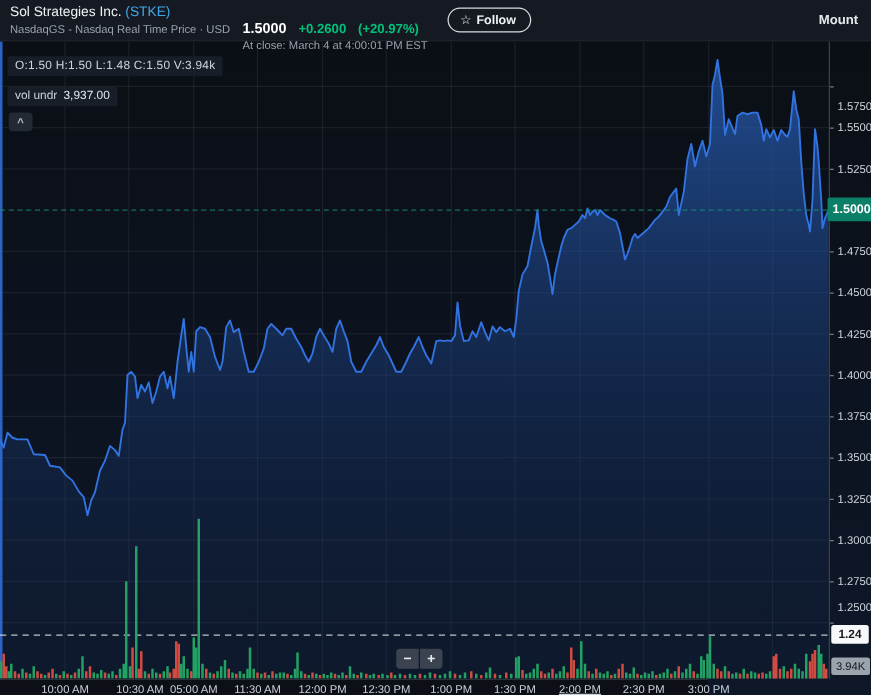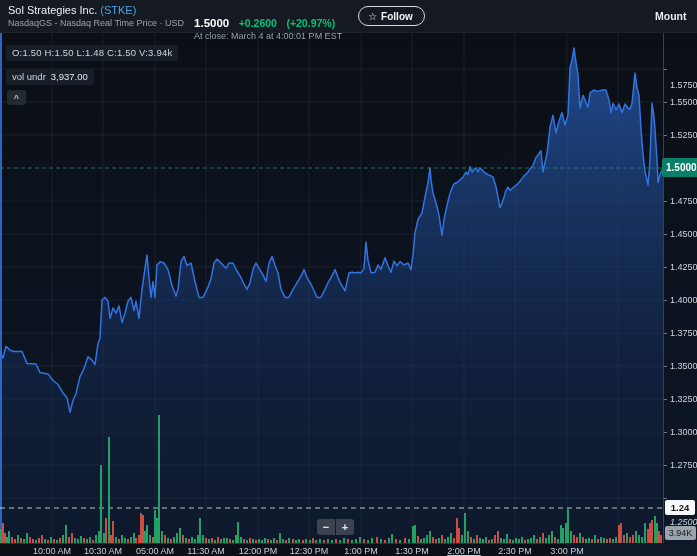--- a/index.html
+++ b/index.html
@@ -383,25 +383,25 @@
         <div class="ytick" style="top: 295px;">1.3750</div>
         <div class="ydash" style="top: 333px;"></div>
         <div class="ytick" style="top: 328px;">1.3500</div>
         <div class="ydash" style="top: 366px;"></div>
         <div class="ytick" style="top: 361px;">1.3250</div>
         <div class="ydash" style="top: 399px;"></div>
         <div class="ytick" style="top: 394px;">1.3000</div>
         <div class="ydash" style="top: 432px;"></div>
         <div class="ytick" style="top: 427px;">1.2750</div>
         <div class="ydash" style="top: 465px;"></div>
-        <div class="ytick" style="top: 484px; font-style: italic;">1.2500</div>
+        <div class="ytick" style="top: 448px;">1.2500</div>
       </div>
     <div id="x-axis" class="x-axis">
         <div class="xtick" style="left: 24px;">10:00 AM</div>
-        <div class="xtick" style="left: 75px;">10:30 AM</div>
+        <div class="xtick" style="left: 75px; text-align: right;">10:30 AM</div>
         <div class="xtick" style="left: 127px;">05:00 AM</div>
         <div class="xtick" style="left: 178px;">11:30 AM</div>
         <div class="xtick" style="left: 230px;">12:00 PM</div>
         <div class="xtick" style="left: 281px;">12:30 PM</div>
         <div class="xtick" style="left: 333px;">1:00 PM</div>
         <div class="xtick" style="left: 384px;">1:30 PM</div>
         <div class="xtick" style="left: 436px; text-decoration: underline;">2:00 PM</div>
         <div class="xtick" style="left: 487px;">2:30 PM</div>
         <div class="xtick" style="left: 539px;">3:00 PM</div>
         <div class="xtick" style="left: 590px; margin-top: 36px;">3:30 PM</div>

